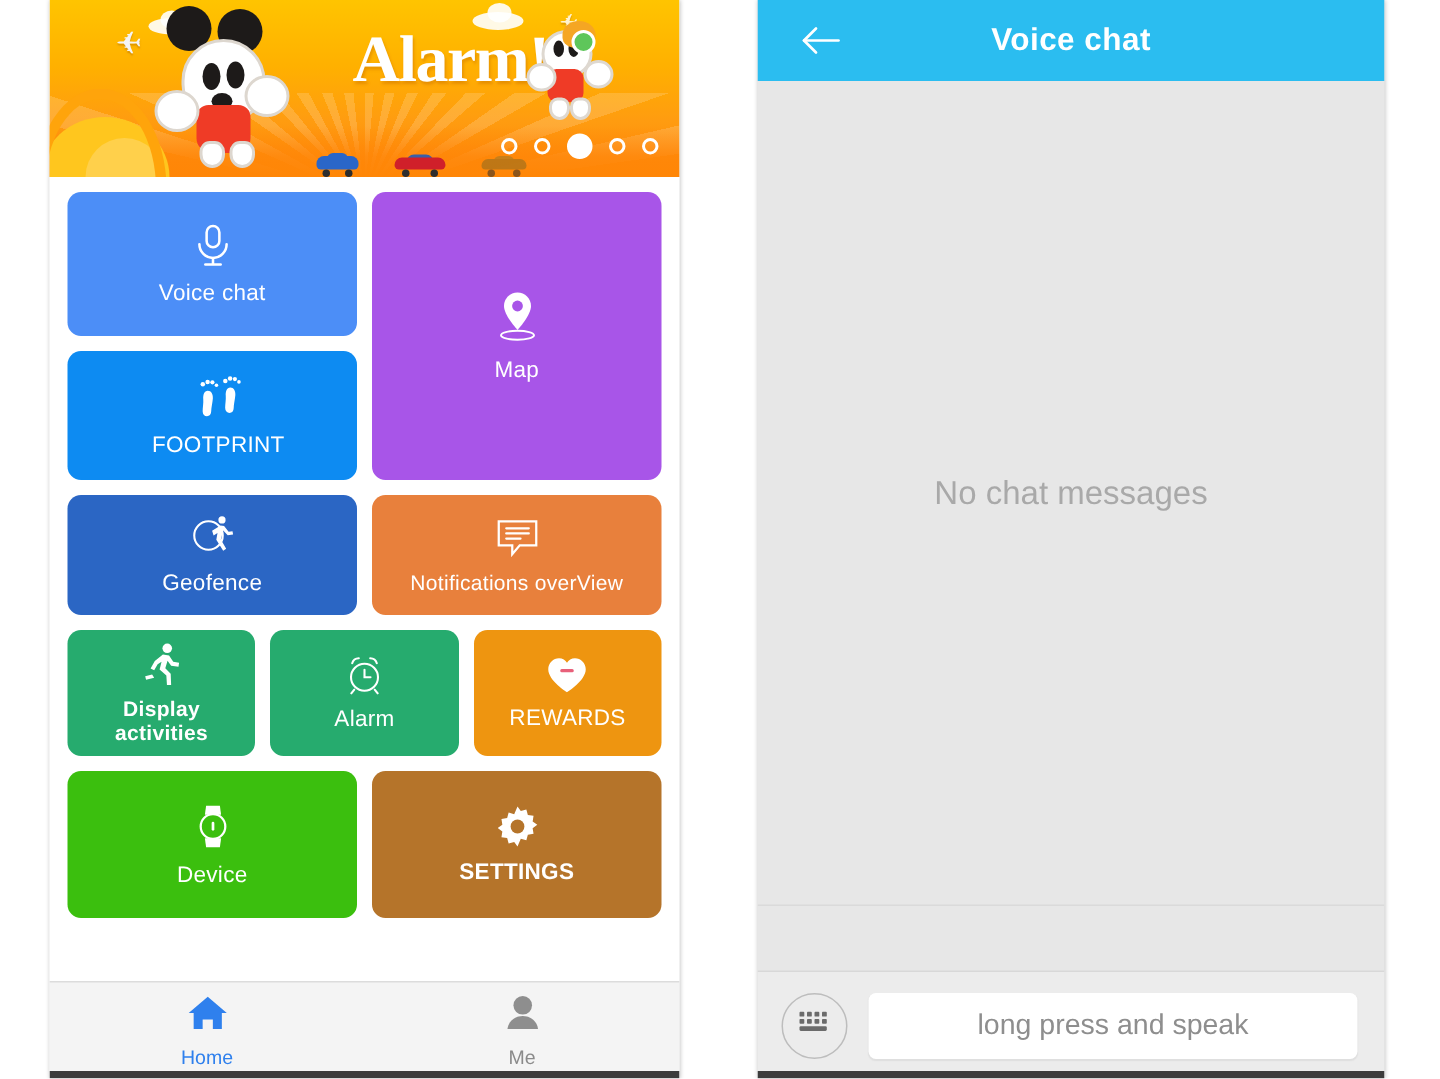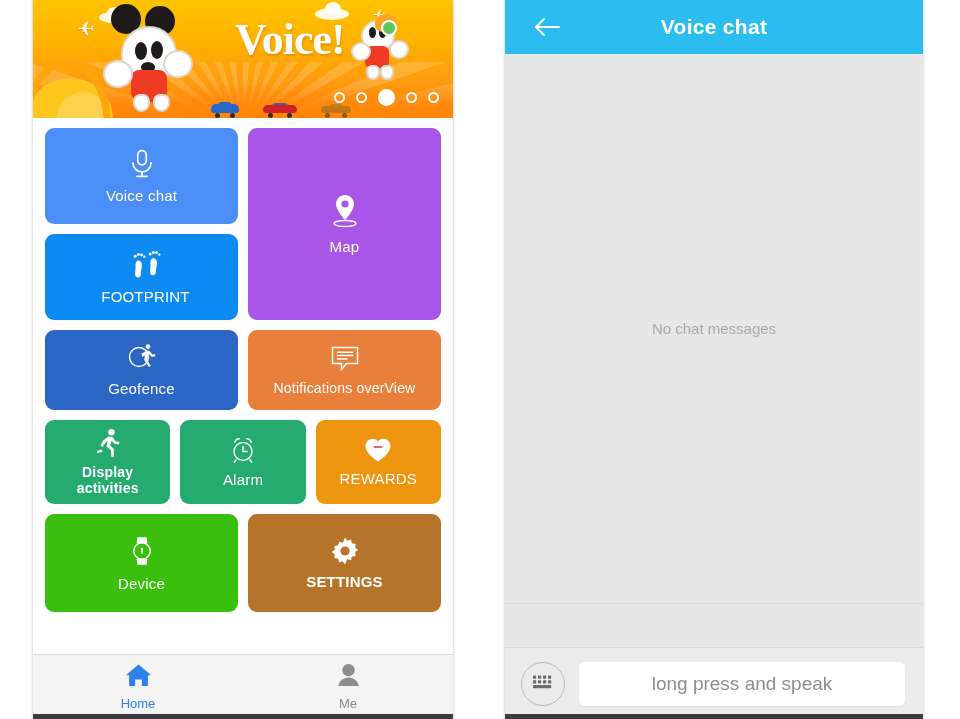--- a/index.html
+++ b/index.html
@@ -342,21 +342,21 @@
   .chat-area {
     flex: 1 1 auto;
     background: #e7e7e7;
     display: flex;
     align-items: center;
     justify-content: center;
     border-bottom: 1px solid #dadada;
   }
   .chat-empty {
     color: #a9a9a9;
-    font-size: 15px;
+    font-size: 22px;
   }
   .input-bar {
     flex: 0 0 72px;
     background: #ececec;
     border-top: 1px solid #d8d8d8;
     display: flex;
     align-items: center;
     padding: 0 18px 0 16px;
     gap: 14px;
     box-sizing: border-box;
@@ -411,21 +411,21 @@
         <div class="m-eye l"></div>
         <div class="m-eye r"></div>
         <div class="m-nose"></div>
         <div class="m-body"></div>
         <div class="m-hand l"></div>
         <div class="m-hand r"></div>
         <div class="m-leg l"></div>
         <div class="m-leg r"></div>
       </div>
 
-      <div class="hello">Voice!</div>
+      <div class="hello">Alarm!</div>
 
       <div class="mascot2">
         <div class="m2-head"></div>
         <div class="m2-eye l"></div>
         <div class="m2-eye r"></div>
         <div class="m2-cap"></div>
         <div class="m2-cap-dot"></div>
         <div class="m2-body"></div>
         <div class="m2-hand l"></div>
         <div class="m2-hand r"></div>

